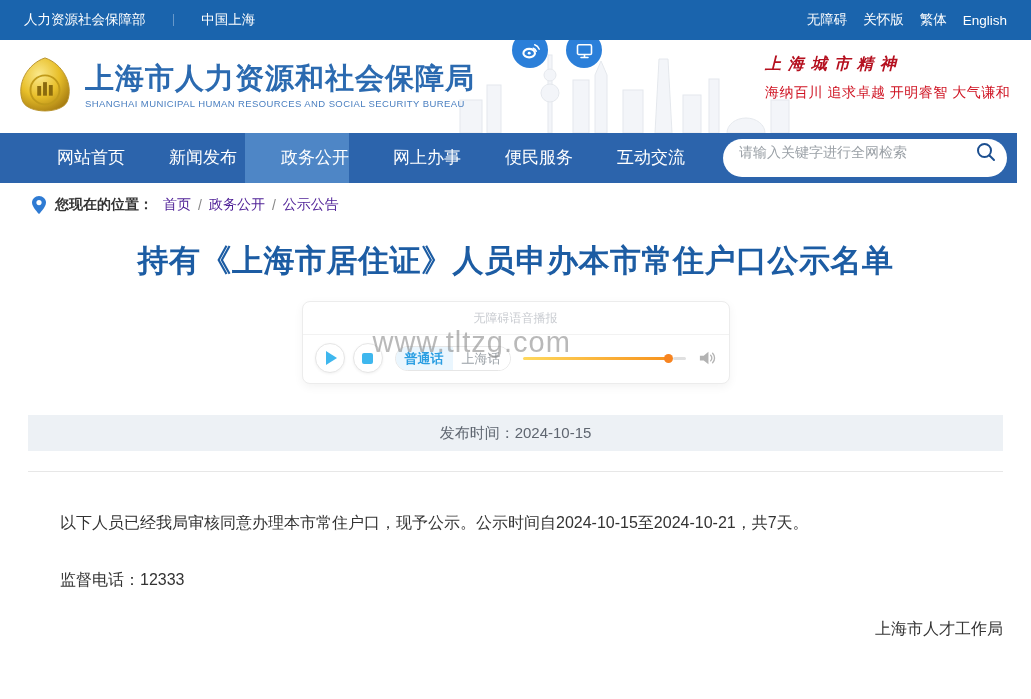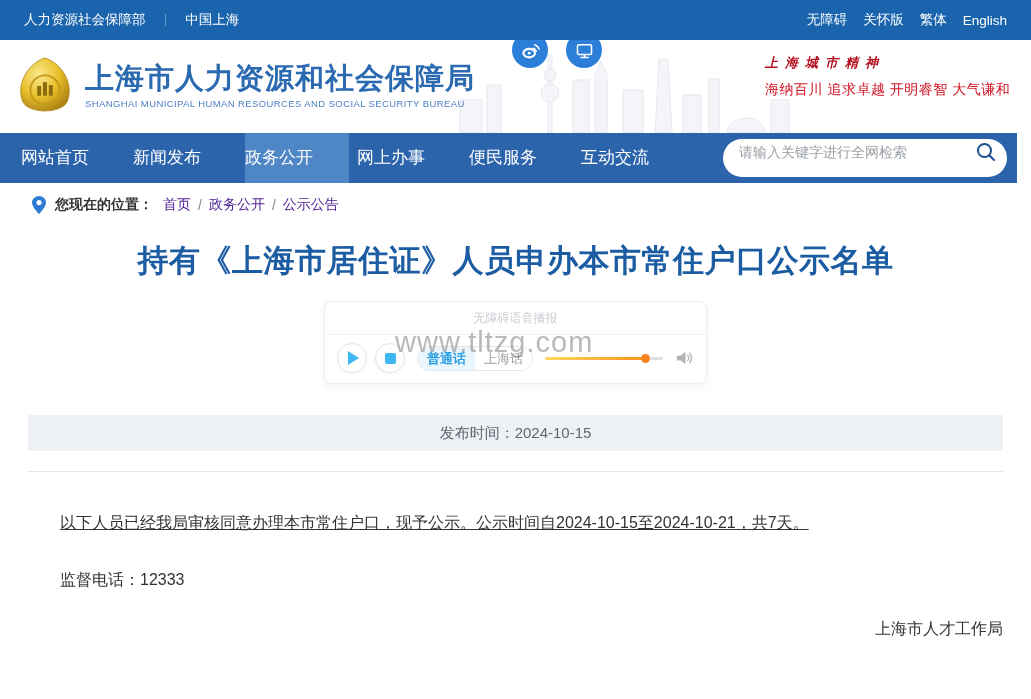--- a/index.html
+++ b/index.html
@@ -8,49 +8,49 @@
     font-family:"Liberation Sans","DejaVu Sans",sans-serif;
     background:#fff; color:#333; overflow:hidden;
   }
   
   .topbar {
     height:40px; background:#1a64ad; display:flex;
     align-items:center; justify-content:space-between;
     padding:0 24px; color:#fff; font-size:13.5px;
   }
   .topbar a { color:#fff; text-decoration:none; cursor:pointer; }
-  .topbar-left { display:flex; align-items:flex-start; gap:14px; }
+  .topbar-left { display:flex; align-items:flex-start; gap:22px; }
   .tb-divider { color:#7fa9d4; font-size:12px; }
   .topbar-right { display:flex; align-items:center; gap:16px; }
   
   .header { position:relative; height:93px; background:#fff; overflow:hidden; }
   .skyline { position:absolute; left:455px; bottom:0; opacity:.85; }
   .brand { position:absolute; left:14px; top:15px; display:flex; align-items:center; gap:9px; }
   .site-name { font-size:29px; font-weight:bold; color:#2b6ab0; letter-spacing:1px; line-height:1.1; }
   .site-en { font-size:9.5px; color:#4a7fc0; letter-spacing:.4px; margin-top:3px; }
   .header-icons { position:absolute; left:512px; top:72px; transform:translateY(-40px); display:flex; gap:18px; }
   .hdr-circle {
     width:36px; height:36px; border-radius:50%; background:#2b7fd9;
     display:flex; align-items:center; justify-content:center; cursor:pointer;
   }
   .spirit { position:absolute; right:18px; top:14px; width:248px; }
   .spirit-title {
     font-family:"DejaVu Serif","Liberation Serif",serif;
-    font-style:italic; font-weight:bold; font-size:13px;
+    font-style:italic; font-weight:bold; font-size:16px;
     letter-spacing:7px; color:#b5101f;
   }
   .spirit-words { margin-top:9px; font-size:14px; color:#cf1322; letter-spacing:.5px; white-space:nowrap; }
   
   .nav {
     height:50px; background:#2c64ac; width:1017px;
     display:flex; align-items:center;
   }
   .nav-items { display:flex; gap:8px; margin-left:21px; }
   .nav-item {
-    width:104px; height:50px; line-height:50px; text-align:left;
+    width:104px; height:50px; line-height:50px; text-align:right;
     color:#fff; font-size:17px; cursor:pointer; user-select:none;
   }
   .nav-item.active { background:#4e86c6; }
   .search-box {
     margin-left:auto; margin-right:10px; width:284px; height:38px;
     background:#fff; border-radius:19px; display:flex; align-items:center;
     padding:0 8px 12px 16px;
   }
   .search-box input {
     flex:1; border:none; outline:none; font-size:14px; color:#333;
@@ -65,21 +65,21 @@
   .bc-link { color:#4c1d95; text-decoration:none; cursor:pointer; }
   .bc-sep { color:#888; margin:0 7px; }
   
   .content { padding:0 28px; }
   .article-title {
     margin-top:16px; text-align:center; font-size:31px; font-weight:bold;
     color:#1c5ca3; letter-spacing:.5px;
   }
   
   .audio-player {
-    width:383px; margin:19px auto 0; position:relative;
+    width:428px; margin:19px auto 0; position:relative;
     border:1px solid #ececec; border-radius:8px; background:#fff;
     box-shadow:0 3px 10px rgba(0,0,0,.05);
   }
   .ap-caption {
     text-align:center; color:#c9ccd1; font-size:12px;
     padding:8px 0 7px; border-bottom:1px solid #f2f2f2;
   }
   .ap-controls { display:flex; align-items:center; padding:8px 12px 10px; gap:8px; }
   .ap-round {
     width:30px; height:30px; border-radius:50%; background:#fff;
@@ -102,21 +102,21 @@
   .ap-watermark {
     position:absolute; left:70px; top:24px; font-size:29px; letter-spacing:1px;
     color:rgba(115,115,115,.5); pointer-events:none; white-space:nowrap;
   }
   
   .publish-bar {
     margin-top:31px; background:#edf1f5; height:36px; line-height:36px;
     text-align:center; color:#5f6670; font-size:15px;
   }
   .divider { margin-top:20px; border-bottom:1px solid #e7e7e7; }
-  .para { margin-top:39px; text-indent:2em; font-size:16px; color:#333; line-height:1.45;text-decoration:underline; }
+  .para { margin-top:39px; text-indent:2em; font-size:16px; color:#333; line-height:1.45; }
   .phone { margin-top:36px; text-indent:2em; font-size:16px; color:#333; }
   .signature { margin-top:28px; text-align:right; font-size:16px; color:#333; }
 </style>
 </head>
 <body>
 
 <div class="topbar">
   <div class="topbar-left">
     <a>人力资源社会保障部</a>
     <span class="tb-divider">｜</span>

